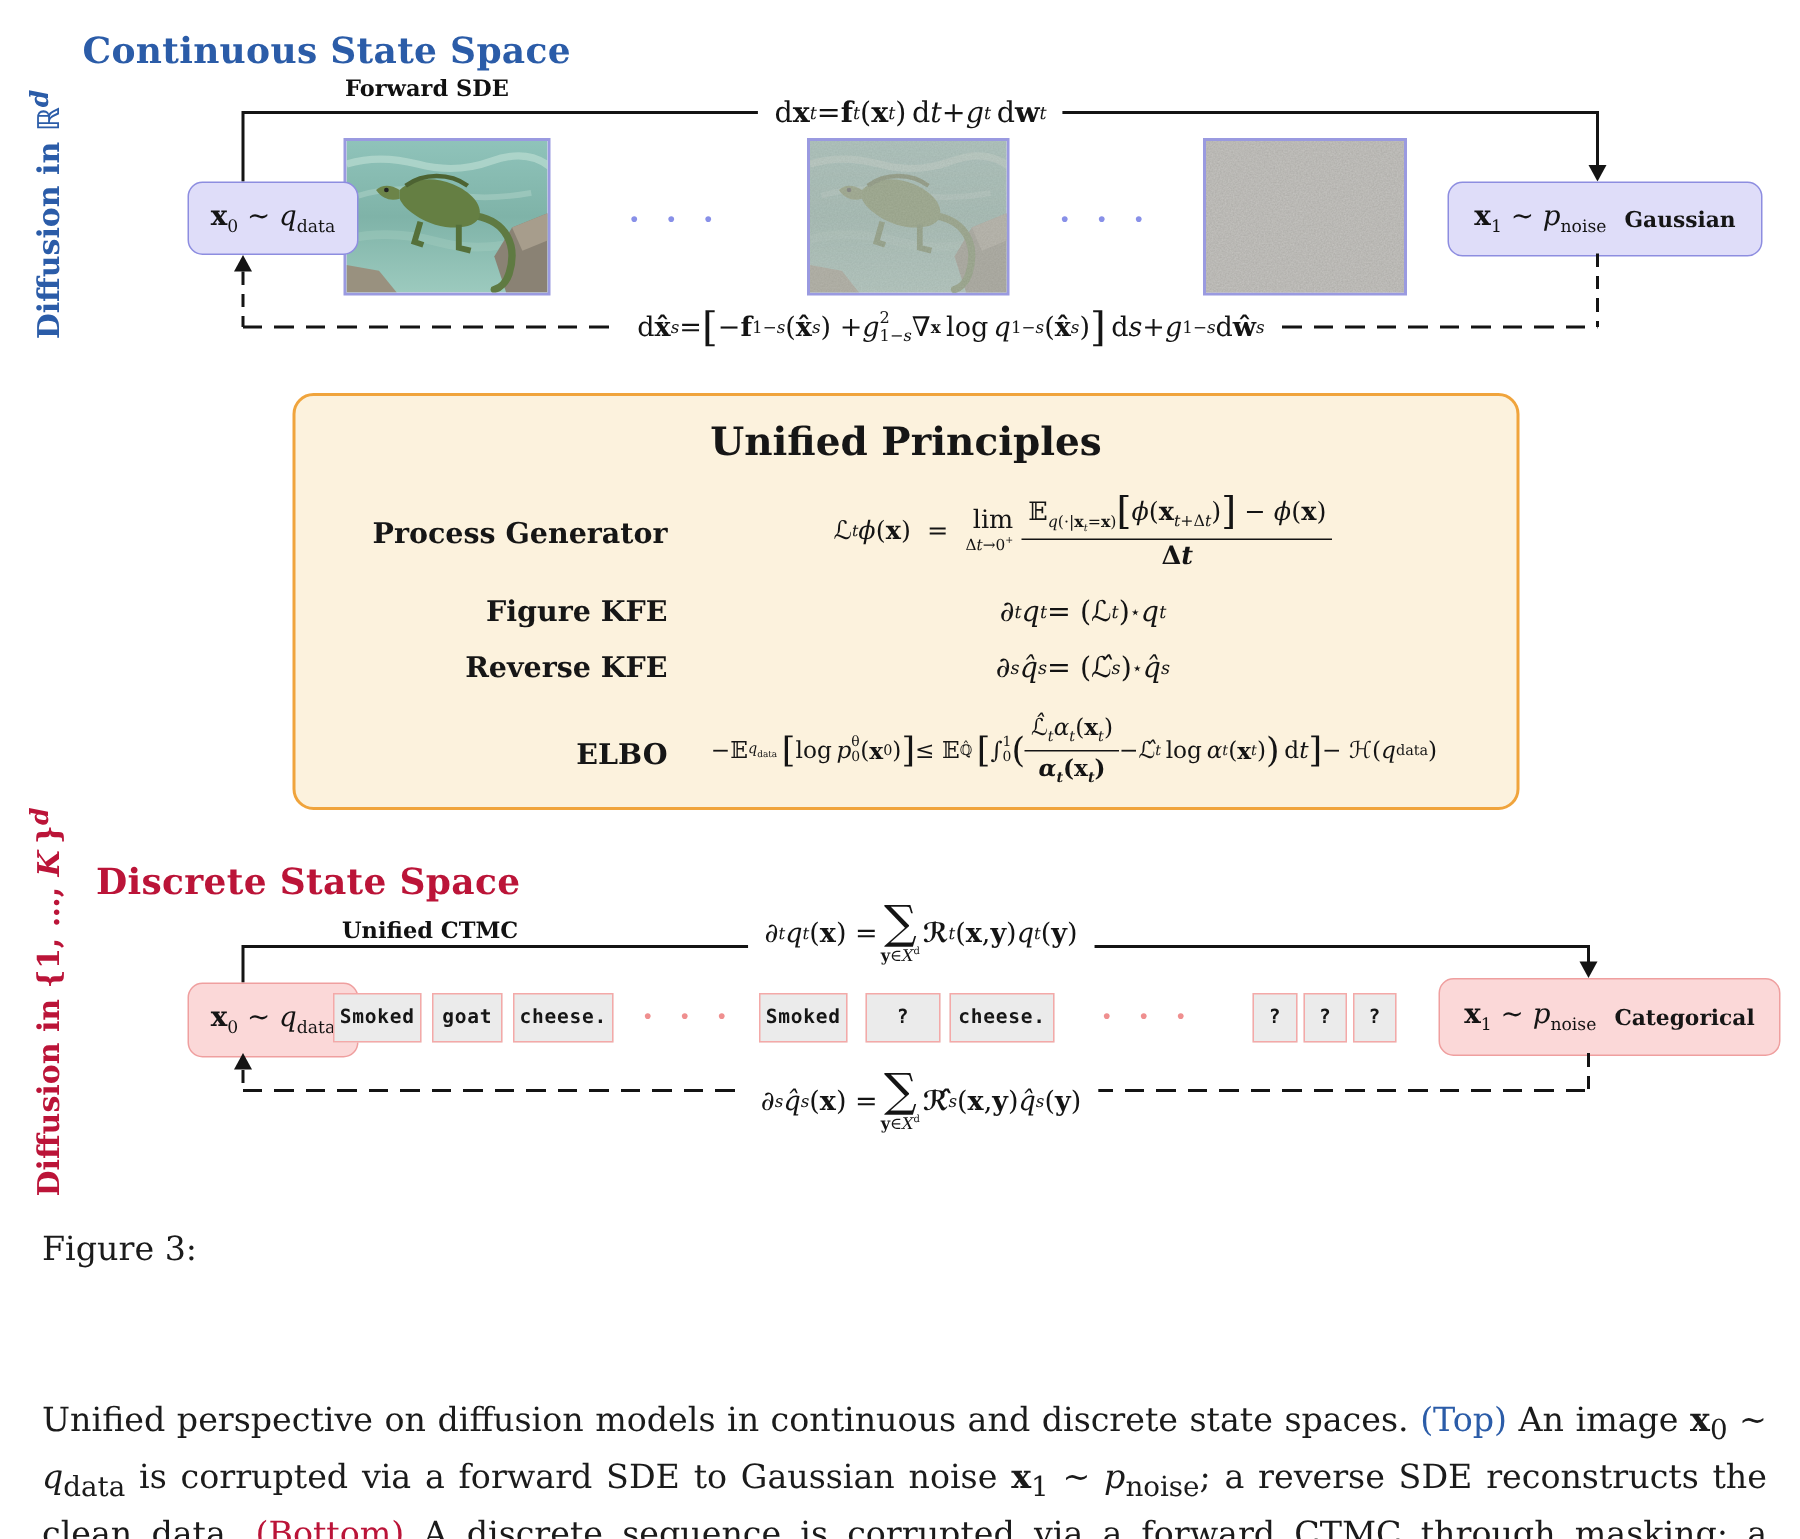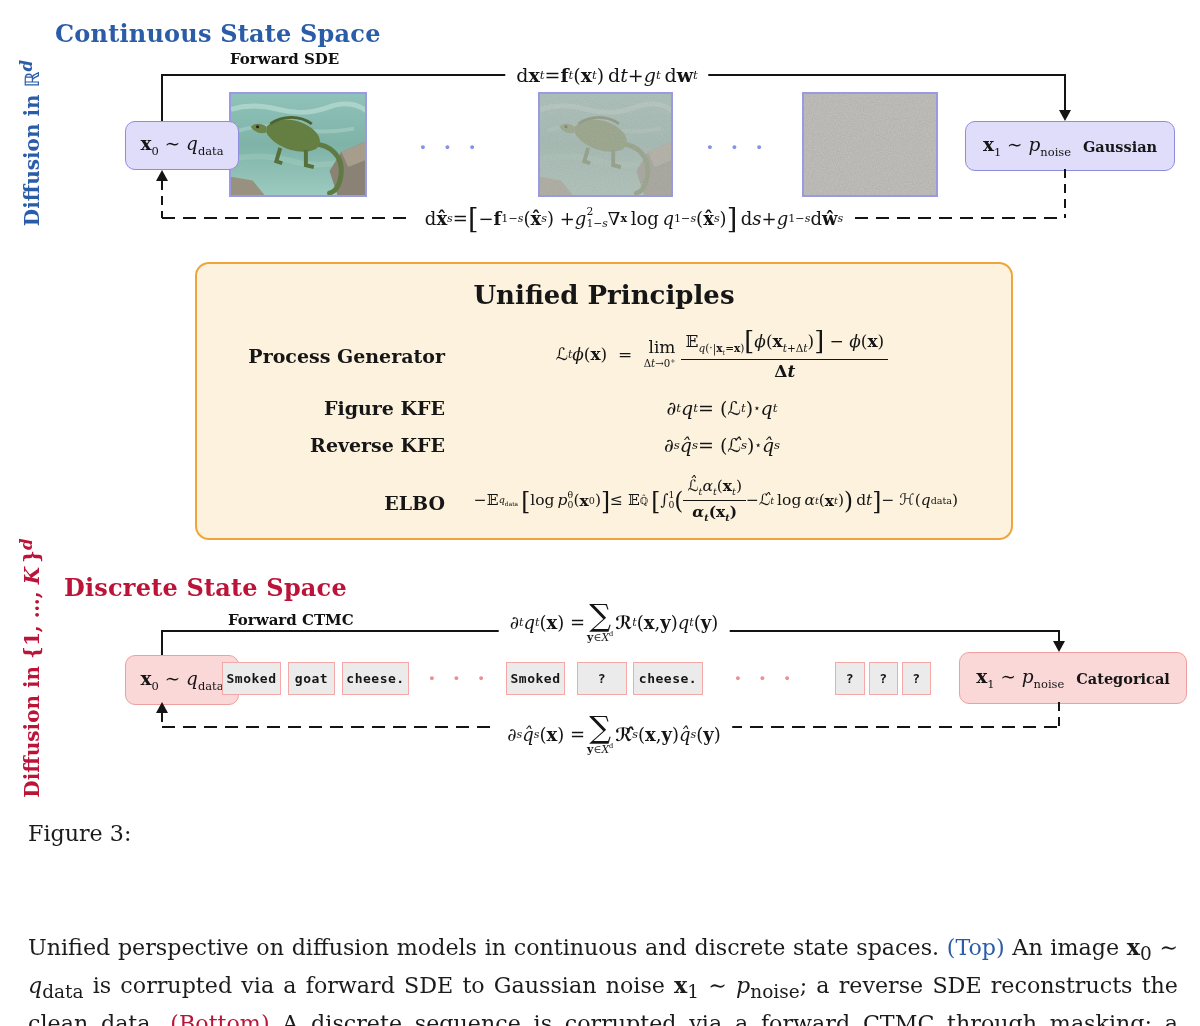--- a/index.html
+++ b/index.html
@@ -173,21 +173,21 @@
           <span>1</span>
           <span>0</span>
         </span><span class="big">(</span><span class="frac">
           <span class="num"><i>ℒ̂</i><sub><i>t</i></sub><i>α</i><sub><i>t</i></sub>(<b>x</b><sub><i>t</i></sub>)</span>
           <span class="den"><i>α</i><sub><i>t</i></sub>(<b>x</b><sub><i>t</i></sub>)</span>
         </span> − <i>ℒ̂</i><sub><i>t</i></sub> log <i>α</i><sub><i>t</i></sub>(<b>x</b><sub><i>t</i></sub>)<span class="big">)</span> d<i>t</i><span class="big">]</span> − ℋ(<i>q</i><sub>data</sub>)</div>
   </div>
 
   <div class="abs sec-title red-t" style="left:64px;top:573px;">Discrete State Space</div>
   <div class="abs side-label red-t" style="left:30px;top:668px;">Diffusion in {1, …, <i>K</i> }<sup><i>d</i></sup></div>
-  <div class="abs proc-label" style="left:228px;top:611px;">Forward CTMC</div>
+  <div class="abs proc-label" style="left:228px;top:611px;">Unified CTMC</div>
 
   <div class="abs hline" style="left:162px;top:630px;width:898px;"></div>
   <div class="abs vline" style="left:160.8px;top:630px;height:25px;"></div>
   <div class="abs vline" style="left:1057.8px;top:630px;height:12px;"></div>
   <div class="abs arr-down" style="left:1052.5px;top:641px;"></div>
   <div class="abs eq eq-online" style="left:614px;top:597px;height:50px;font-size:18px;">∂<sub><i>t</i></sub><i>q</i><sub><i>t</i></sub>(<b>x</b>) = <span class="sum">
         <span class="sigma">∑</span>
         <span class="sumsub"><b>y</b>∈<i>X</i><sup>d</sup></span>
       </span> <b><i>ℛ</i></b><sub><i>t</i></sub>(<b>x</b>,<b>y</b>)<i>q</i><sub><i>t</i></sub>(<b>y</b>)</div>
 

